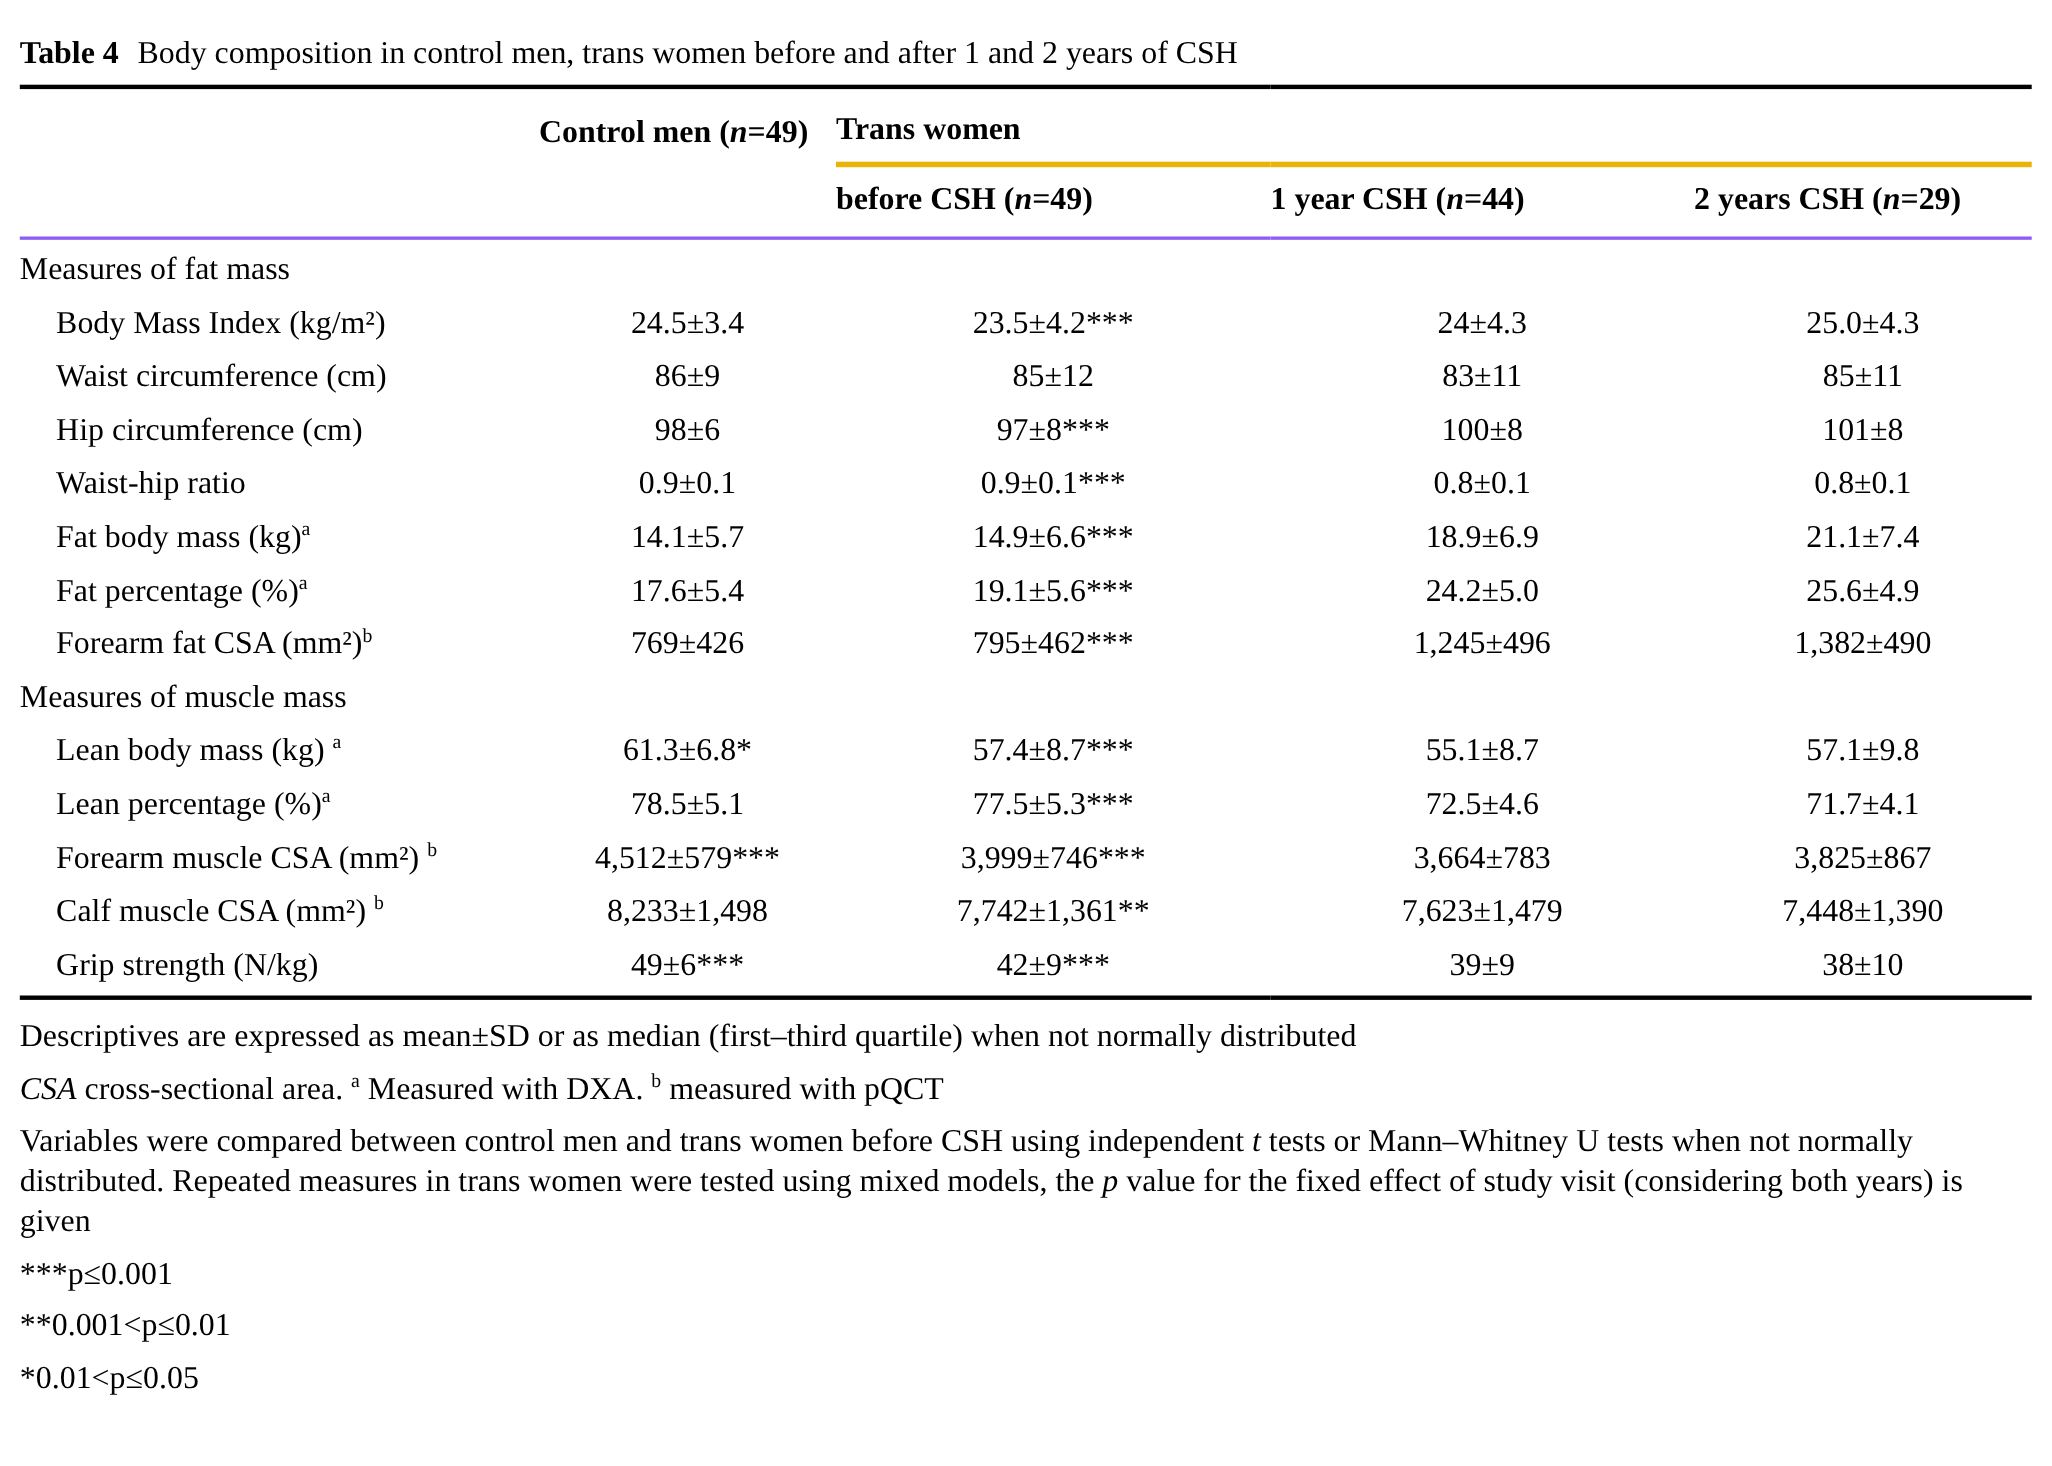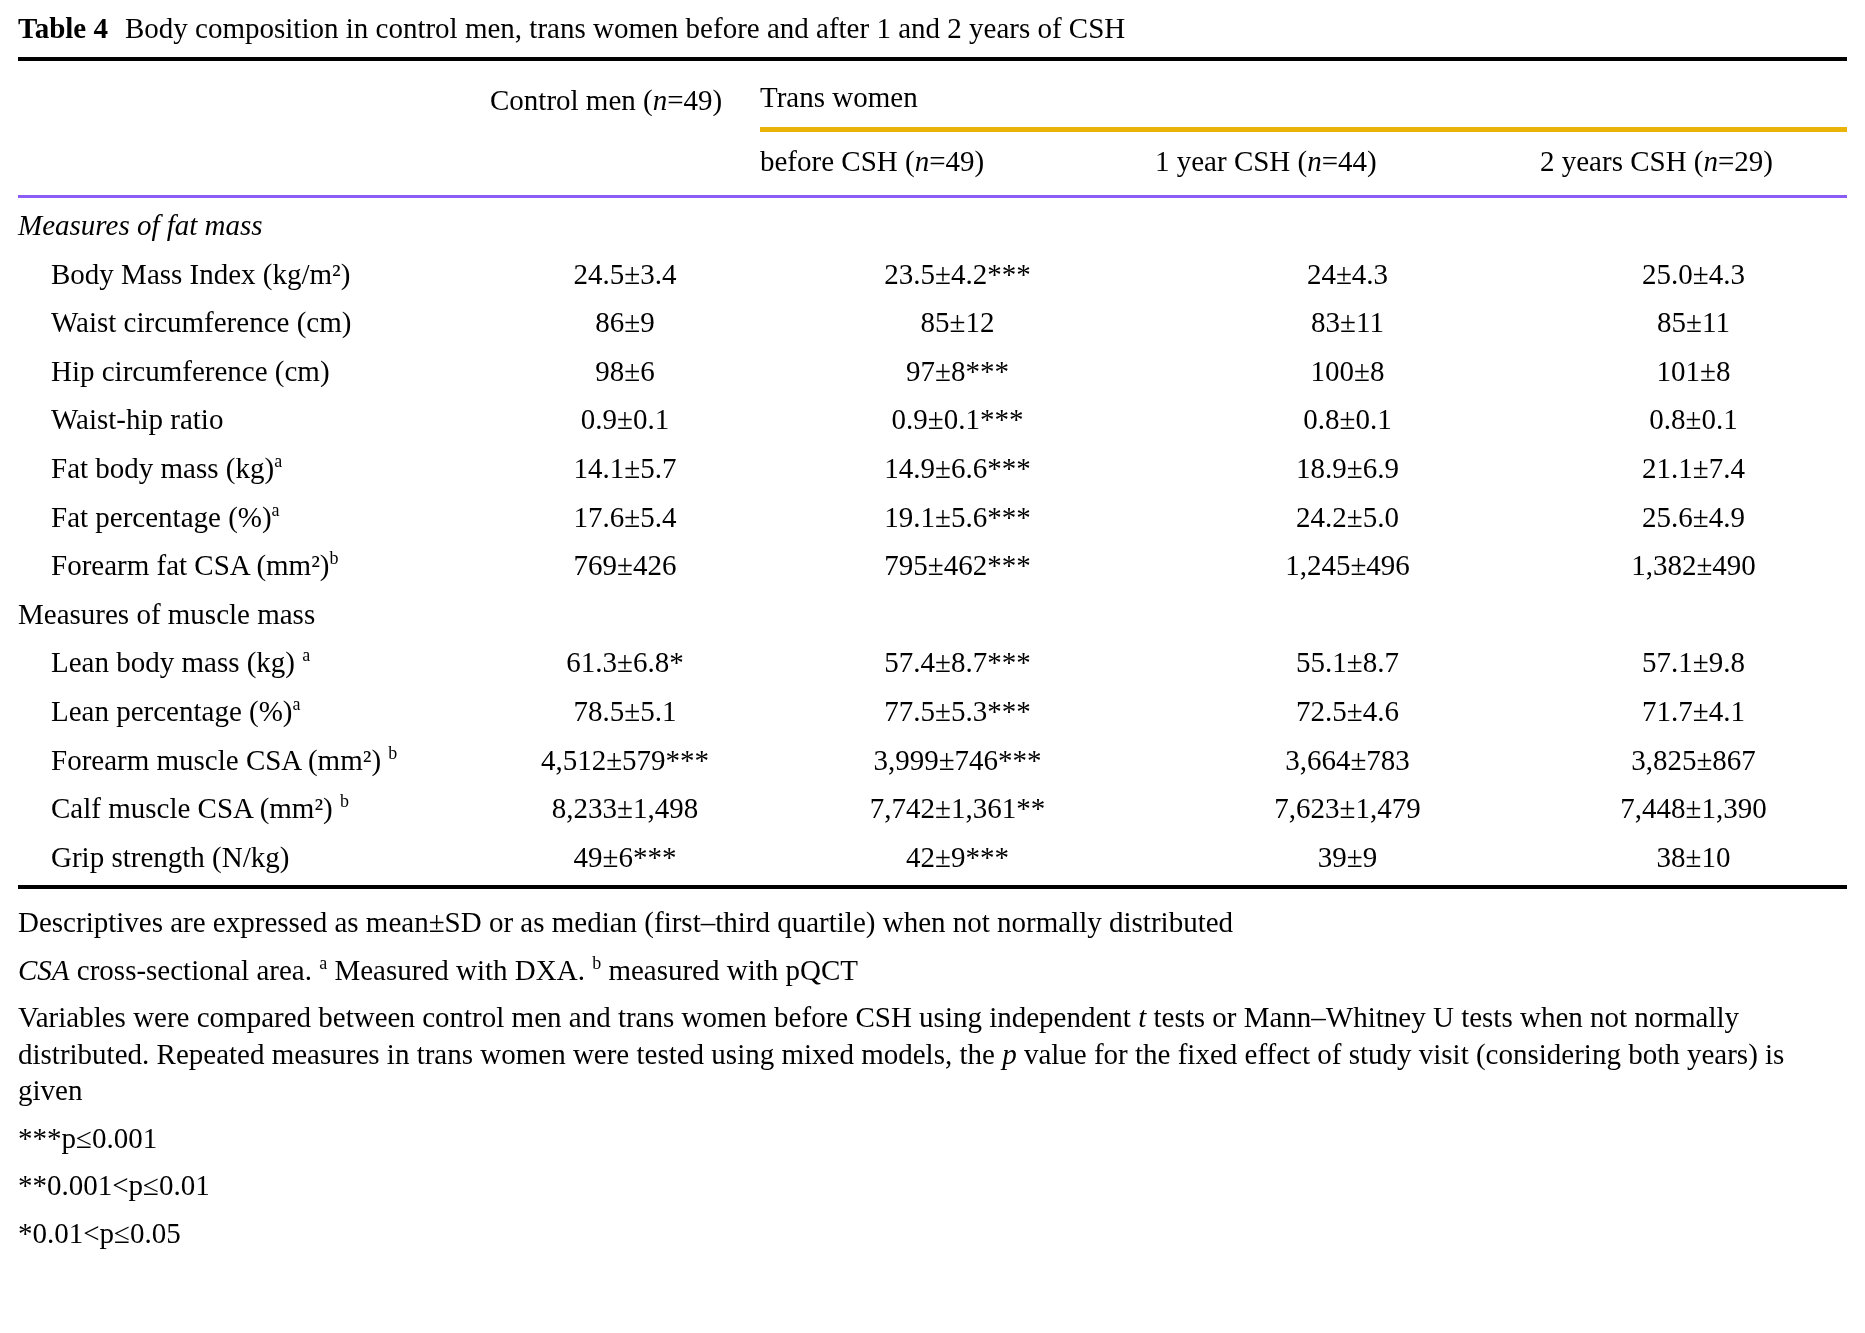--- a/index.html
+++ b/index.html
@@ -4,43 +4,43 @@
 <style>
   html, body { margin: 0; padding: 0; background: #ffffff; }
   body {
     width: 1865px; height: 1333px; overflow: hidden;
     font-family: "Liberation Serif", serif;
     color: #000; font-size: 29px;
   }
   .page { padding: 8px 18px 0 18px; }
 
   
-  .caption { line-height: 40px; margin-bottom: 9px; white-space: nowrap; }
+  .caption { line-height: 40px; margin-bottom: 9px; white-space: nowrap; margin-top: 20px; }
   .caption .cap-label { font-weight: bold; margin-right: 17px; }
 
   
   table.ctable {
     border-collapse: collapse; table-layout: fixed; width: 100%;
     border-top: 4px solid #000; border-bottom: 4px solid #000;
   }
   col.c-label  { width: 472px; }
   col.c-ctrl   { width: 270px; }
   col.c-before { width: 395px; }
   col.c-y1     { width: 385px; }
 
-  th { font-weight: normal; text-align: left; padding: 0; }
+  th { font-weight: bold; text-align: left; padding: 0; }
   thead tr.hrow1 th { padding-top: 20px; padding-bottom: 13px; vertical-align: bottom; }
   thead th.group-cell { border-bottom: 5px solid #eab308; }
   thead tr.hrow2 th { padding-top: 13px; padding-bottom: 17px; border-bottom: 3px solid #8b5cf6; }
 
   tbody td { line-height: 48.6px; padding: 0; white-space: nowrap; overflow: visible; }
   tbody td.lbl.section { padding-left: 0; }
   tbody td.lbl.indent  { padding-left: 33px; }
   tbody td.val { text-align: center; }
-  tbody tr:first-child td { padding-top: 3px; font-style: italic; }
+  tbody tr:first-child td { padding-top: 3px; }
   tbody tr:last-child td  { padding-bottom: 4px; }
 
   sup { font-size: 0.62em; line-height: 0; vertical-align: super; }
   .it { font-style: italic; }
 
   
   .footnotes { margin-top: 15px; }
   .fn { margin: 0 0 11px 0; line-height: 36.5px; }
 </style>
 </head>

